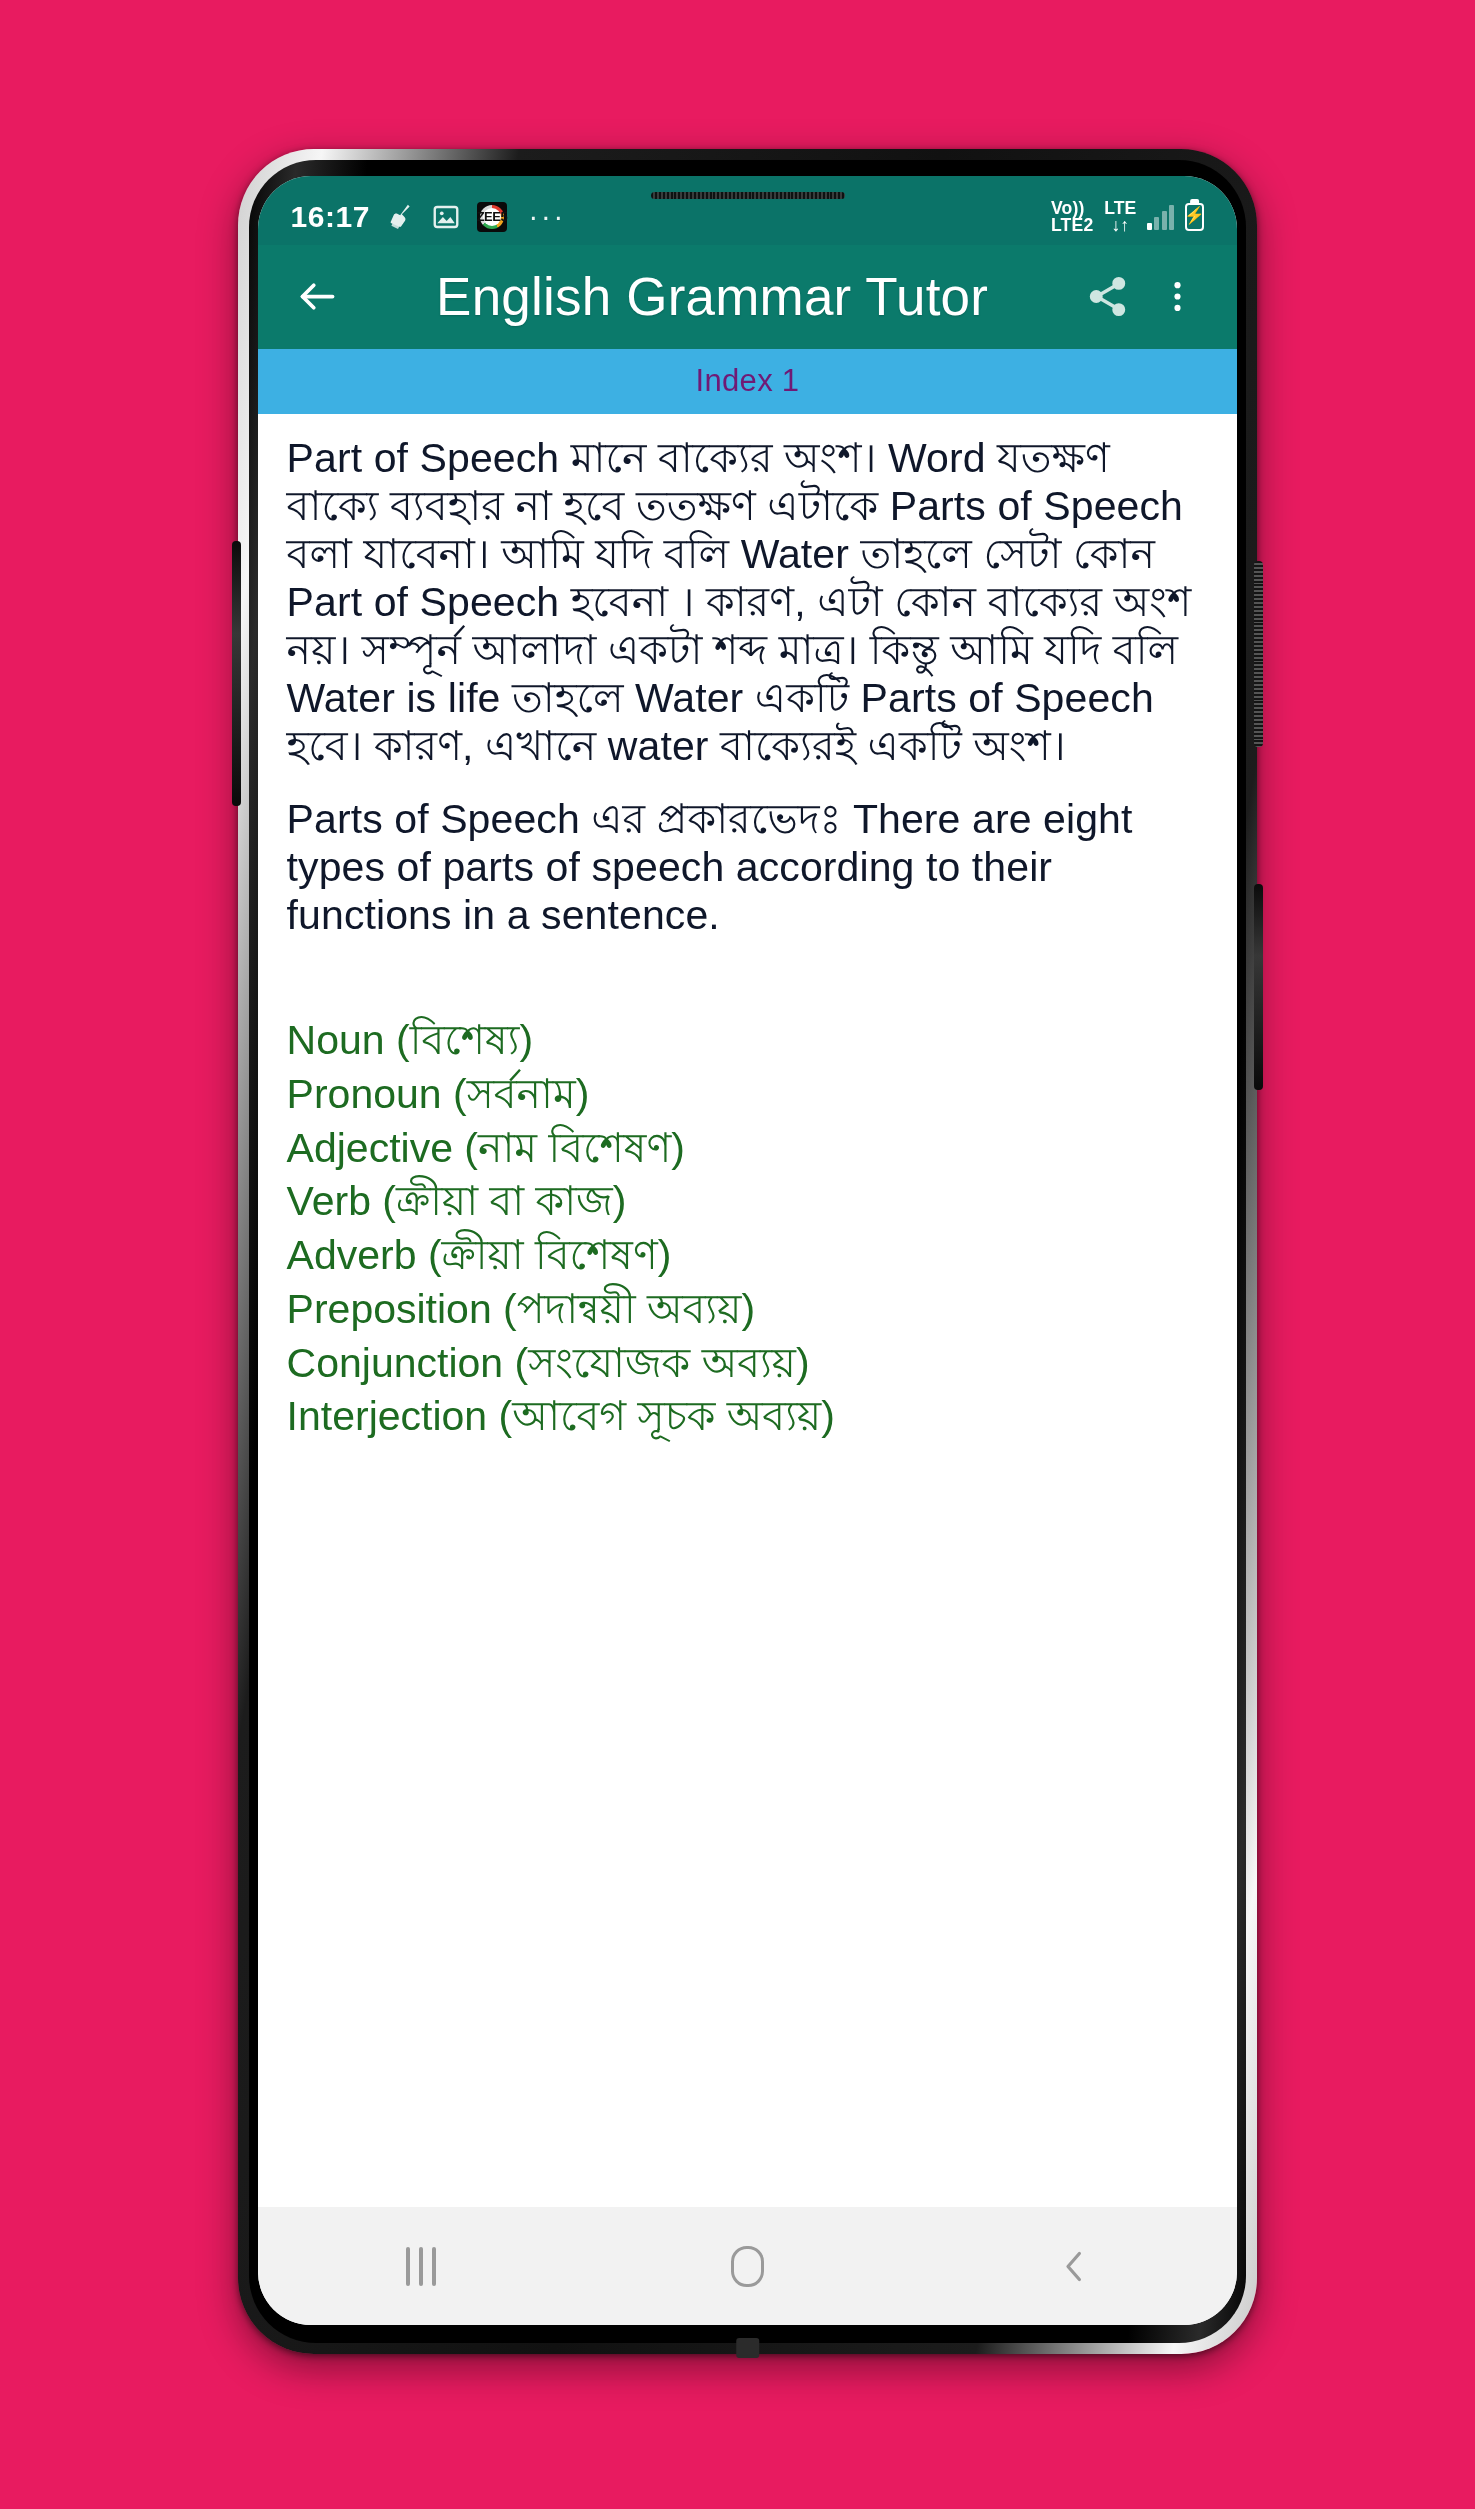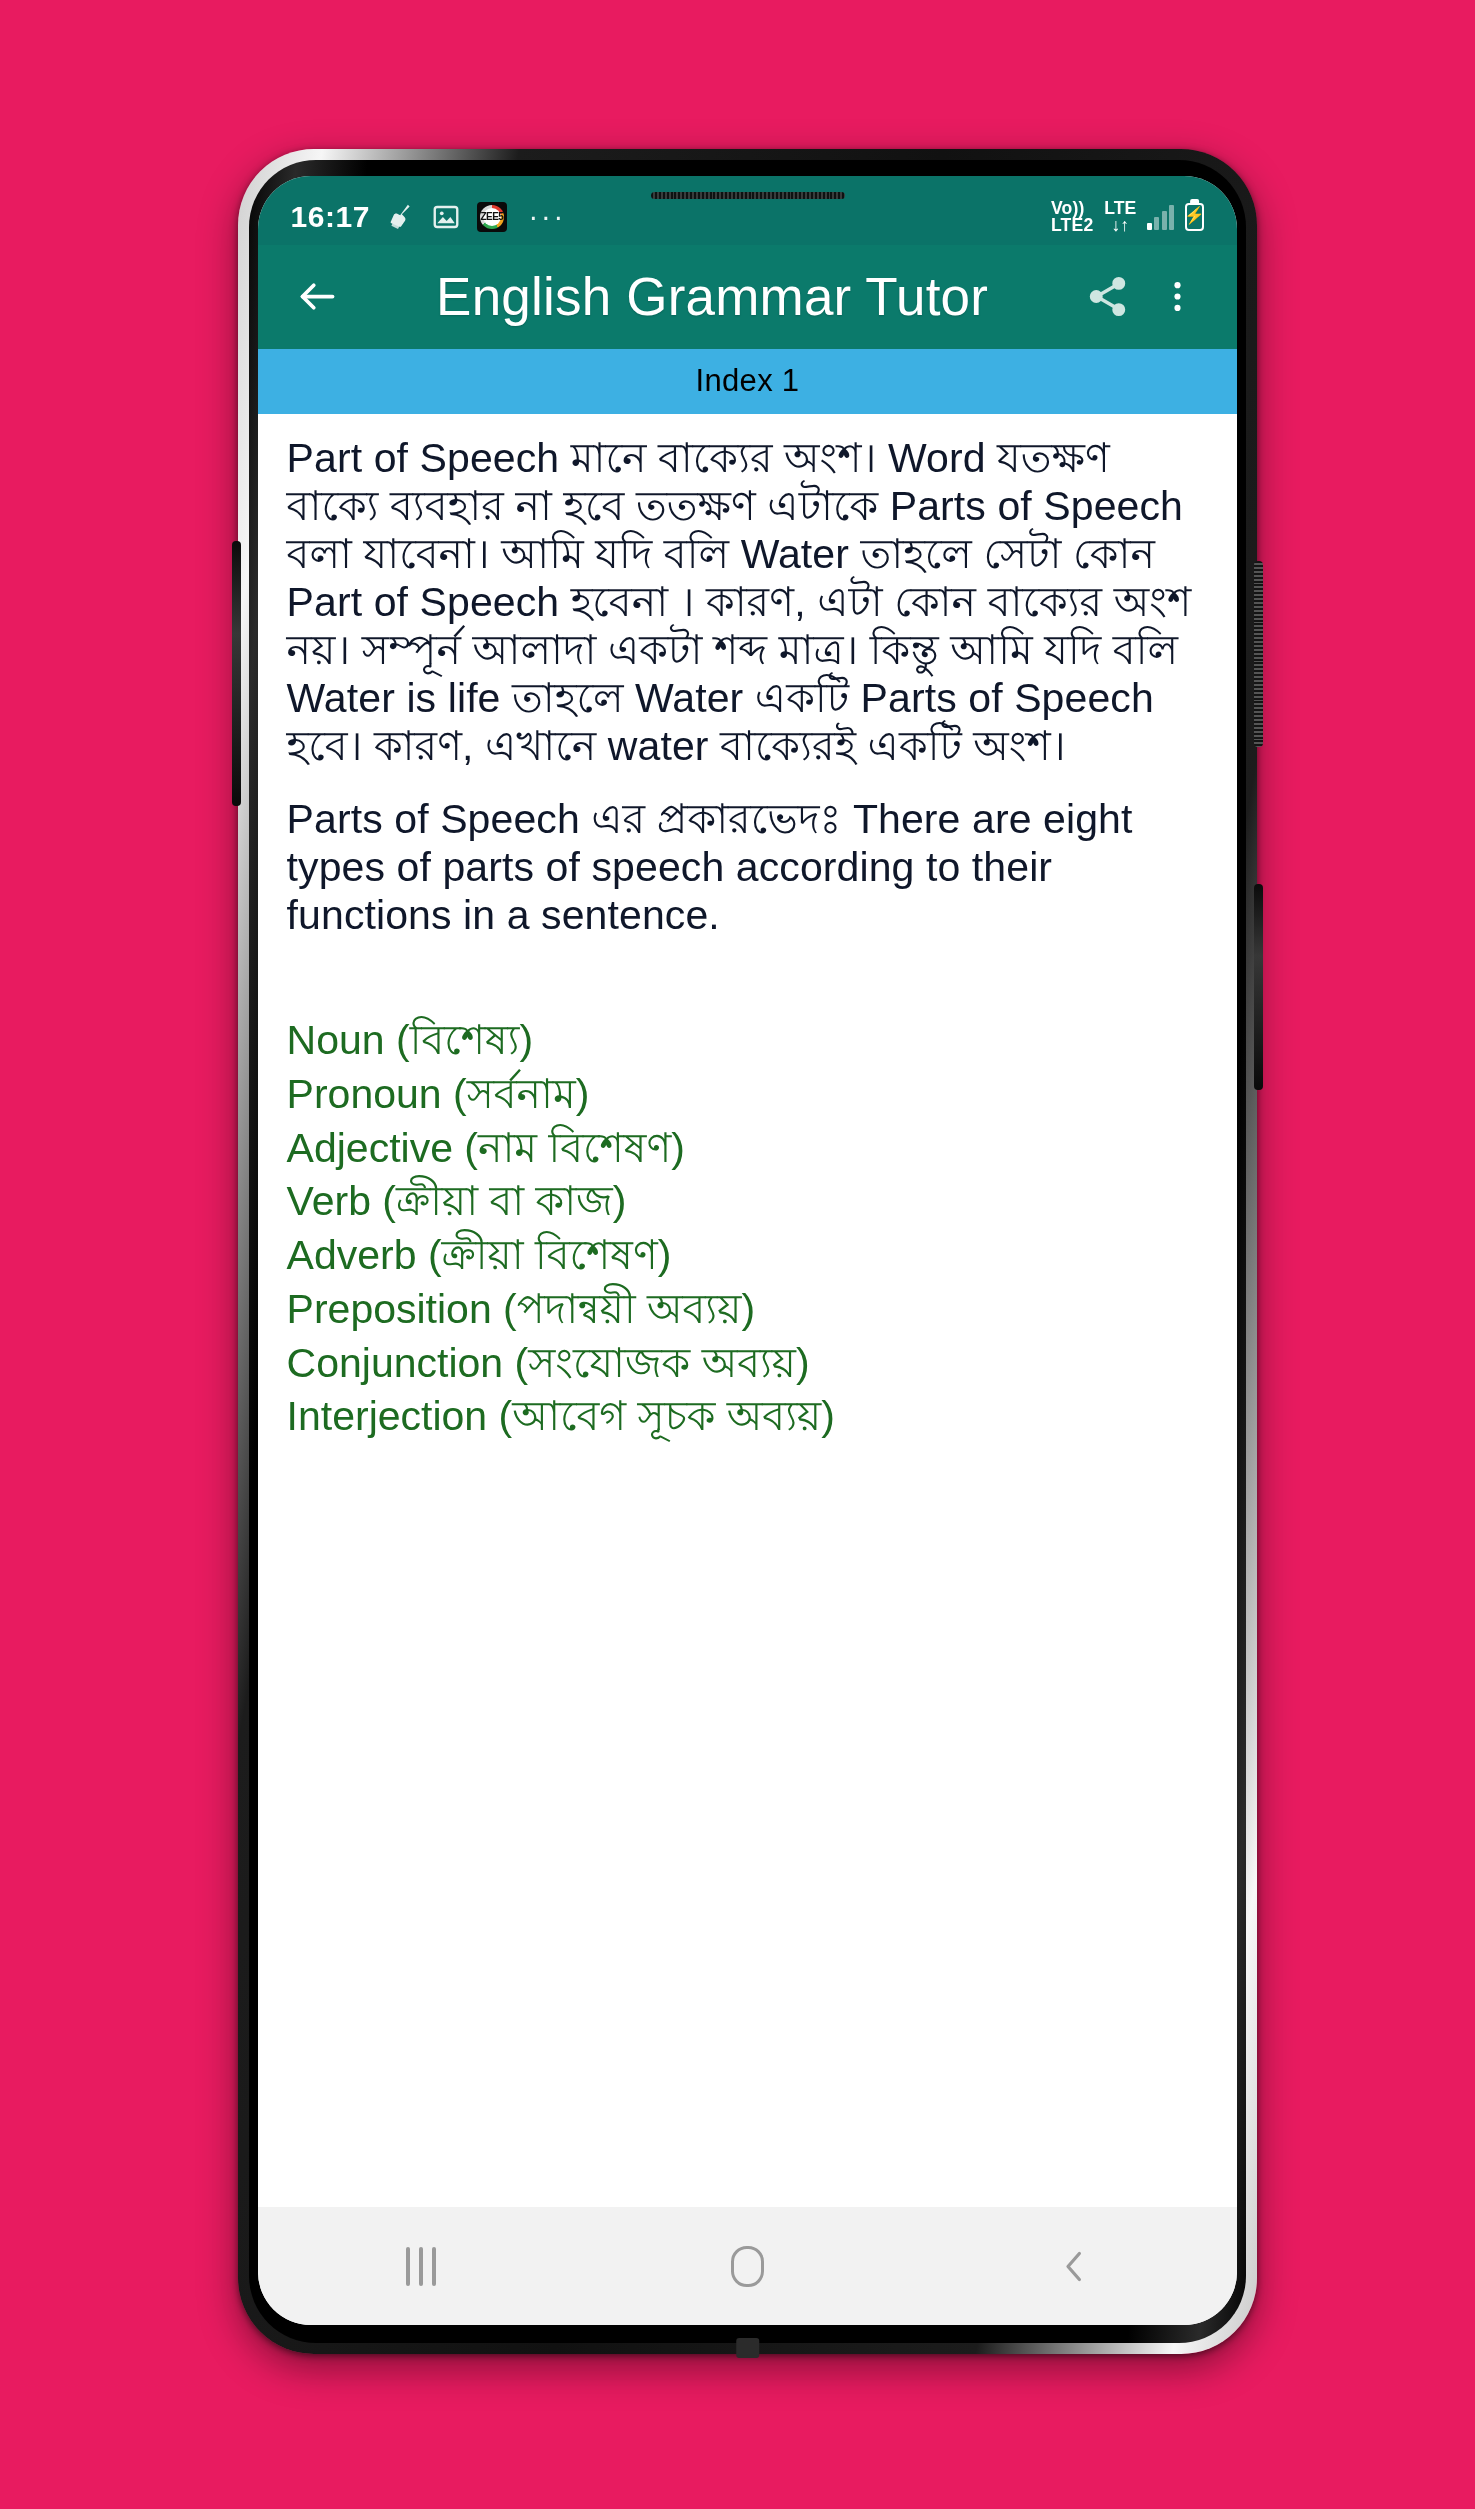--- a/index.html
+++ b/index.html
@@ -114,21 +114,21 @@
     width: 30px; height: 30px; background: #0a0a0a;
     border-radius: 3.9px; display: flex; align-items: center; justify-content: center;
   }
   .zee-ring {
     width: 24.5px; height: 24.5px; border-radius: 50%;
     background: conic-gradient(#e23b2e 0deg 70deg, #f0a31c 70deg 150deg,
                                #2fa84f 150deg 230deg, #d9d9d9 230deg 360deg);
     display: flex; align-items: center; justify-content: center;
   }
   .zee-ring span {
-    font-size: 10px; font-weight: 700; color: #111;
+    font-size: 13px; font-weight: 700; color: #111;
     background: #fff; border-radius: 50%;
     width: 18.6px; height: 18.6px; display:flex; align-items:center; justify-content:center;
     letter-spacing: -0.5px;
   }
 
   .volte-stack {
     display: flex; flex-direction: column; line-height: 0.98;
     font-size: 17.6px; font-weight: 700; letter-spacing: 0.2px;
   }
   .lte-stack {
@@ -180,21 +180,21 @@
   
   .index-tab {
     height: 65px;
     background: #3DB0E3;
     display: flex;
     align-items: center;
     justify-content: center;
     flex: 0 0 auto;
   }
   .index-tab-label {
-    color: #000000;
+    color: #701a75;
     font-size: 31px;
     font-weight: 400;
     letter-spacing: 0.3px;
   }
 
   
   .content {
     flex: 1 1 auto;
     background: #ffffff;
     padding: 21.6px 27.4px 9.8px 29px;

